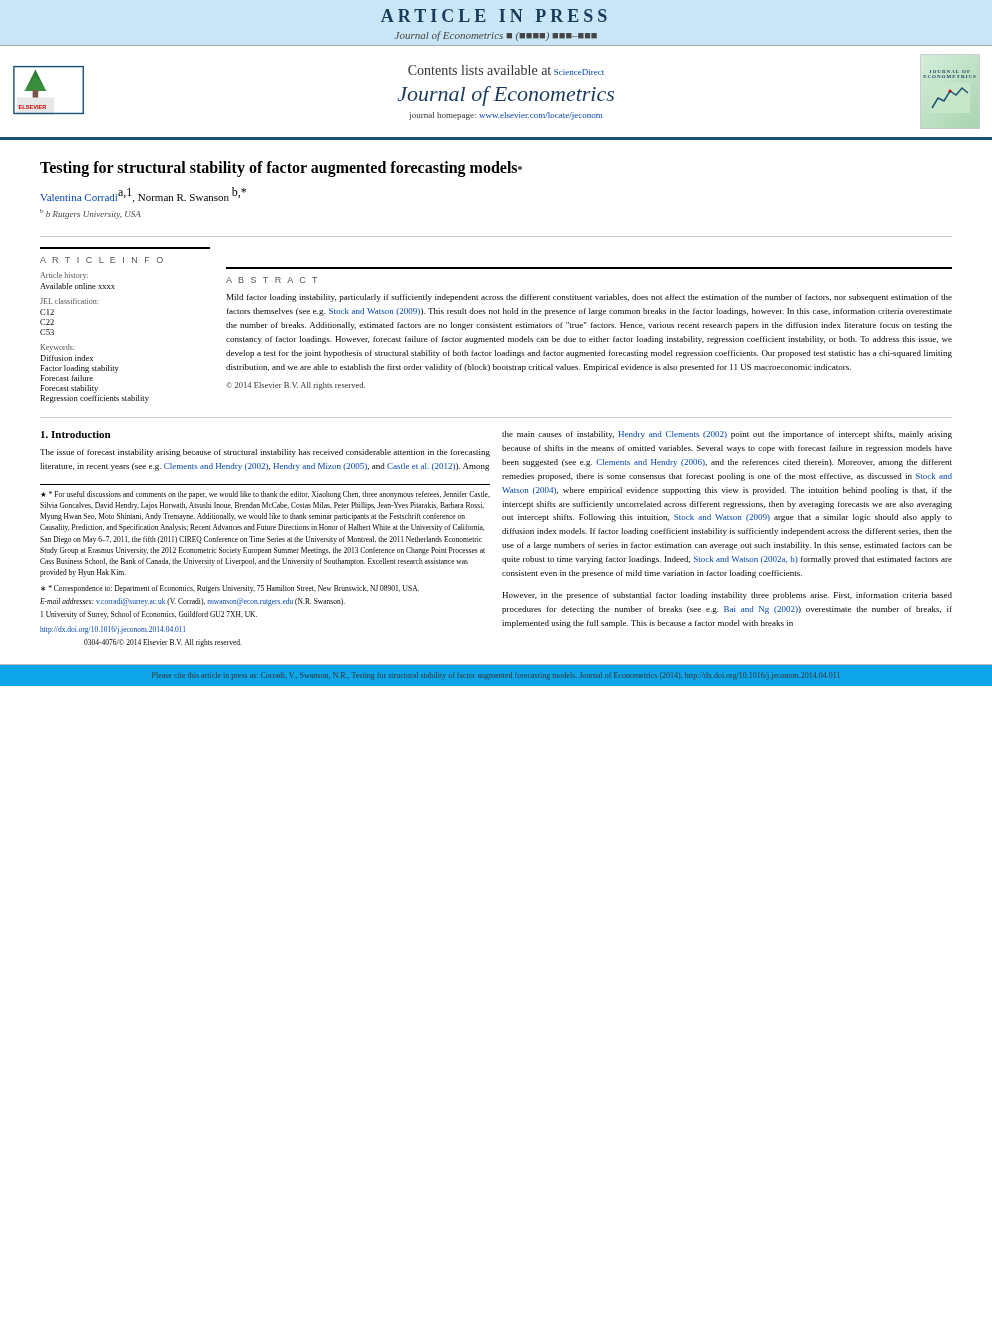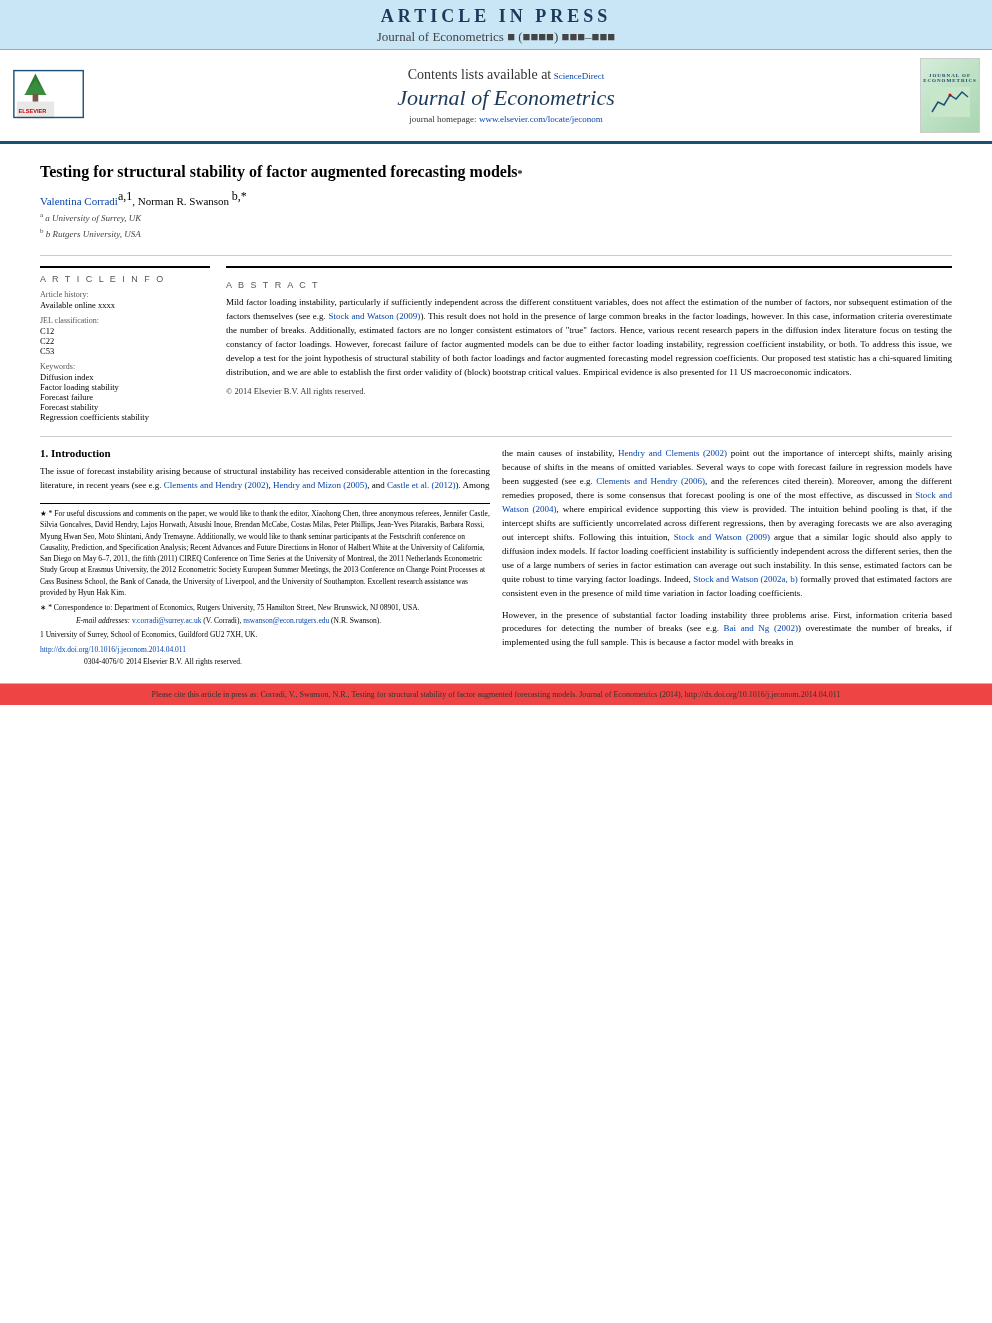--- a/index.html
+++ b/index.html
@@ -20,23 +20,24 @@
       border-bottom: 1px solid #aaa;
     }
     .article-in-press-banner .aip-title {
       font-size: 18px;
       font-weight: bold;
       letter-spacing: 4px;
       color: #1a3a5c;
       text-transform: uppercase;
     }
     .article-in-press-banner .journal-ref {
-      font-size: 13px;
+      font-size: 11px;
       color: #444;
       margin-top: 2px;
+      font-style: italic;
     }
 
     
     .journal-header {
       display: flex;
       align-items: center;
       padding: 8px 12px;
       border-bottom: 3px solid #1a5276;
       background: #fff;
     }
@@ -113,21 +114,22 @@
     }
     .article-info-col {
       width: 170px;
       flex-shrink: 0;
       border-top: 2px solid #000;
       padding-top: 6px;
     }
     .abstract-col {
       flex: 1;
       border-top: 2px solid #000;
-      padding-top: 12px;
+      padding-top: 6px;
+      margin-top: 20px;
     }
 
     .section-header {
       font-size: 9px;
       letter-spacing: 2px;
       color: #555;
       text-transform: uppercase;
       margin-bottom: 6px;
       font-family: Arial, sans-serif;
     }
@@ -198,21 +200,21 @@
       margin-top: 10px;
       padding-top: 4px;
       font-size: 7.5px;
       line-height: 1.5;
       color: #000;
     }
     .footnote-area a { color: #0645ad; text-decoration: none; }
 
     
     .page-footer {
-      background: #ef4444;
+      background: #0ea5e9;
       border-top: 1px solid #bbb;
       padding: 6px 36px;
       font-size: 8px;
       color: #333;
       text-align: center;
       margin-top: 6px;
     }
 
     
     .elsevier-svg {
@@ -291,21 +293,20 @@
 
   <div class="paper-title">
     <span>Testing for structural stability of factor augmented forecasting models</span><span style="font-size:10px;">*</span>
   </div>
 
   <div class="authors">
     <a href="#"><span>Valentina Corradi</span></a><sup>a,1</sup><span>, Norman R. Swanson </span><sup>b,*</sup>
   </div>
 
   <div class="affiliations">
-    <div><sup>a</sup> <span style="font-style:italic;">a University of Surrey, UK</span></div>
     <div><sup>b</sup> <span style="font-style:italic;">b Rutgers University, USA</span></div>
   </div>
 
   <hr class="divider">
 
   <div class="two-col">
 
     <div class="article-info-col">
       <div class="section-header" style="font-family:Arial,sans-serif;">A R T I C L E   I N F O</div>
 
@@ -346,21 +347,21 @@
         The issue of forecast instability arising because of structural instability has received considerable attention in the forecasting literature, in recent years (see e.g. <a href="#">Clements and Hendry (2002)</a>, <a href="#">Hendry and Mizon (2005)</a>, and <a href="#">Castle et al. (2012)</a>). Among
       </div>
 
       <div class="footnote-area">
         <div>
           ★ <span>* For useful discussions and comments on the paper, we would like to thank the editor, Xiaohong Chen, three anonymous referees, Jennifer Castle, Silvia Goncalves, David Hendry, Lajos Horwath, Atsushi Inoue, Brendan McCabe, Costas Milas, Peter Phillips, Jean-Yves Pitarakis, Barbara Rossi, Myung Hwan Seo, Moto Shintani, Andy Tremayne. Additionally, we would like to thank seminar participants at the Festschrift conference on Causality, Prediction, and Specification Analysis; Recent Advances and Future Directions in Honor of Halbert White at the University of California, San Diego on May 6–7, 2011, the fifth (2011) CIREQ Conference on Time Series at the University of Montreal, the 2011 Netherlands Econometric Study Group at Erasmus University, the 2012 Econometric Society European Summer Meetings, the 2013 Conference on Change Point Processes at Cass Business School, the Bank of Canada, the University of Liverpool, and the University of Southampton. Excellent research assistance was provided by Hyun Hak Kim.</span>
         </div>
         <div style="margin-top:4px;">
           ∗ <span>* Correspondence to: Department of Economics, Rutgers University, 75 Hamilton Street, New Brunswick, NJ 08901, USA.</span>
         </div>
-        <div style="margin-top:2px;margin-left:36px;">
+        <div style="margin-top:2px;">
           <em>E-mail addresses:</em>
           <a href="#">v.corradi@surrey.ac.uk</a>
           <span>(V. Corradi),</span>
           <a href="#">nswanson@econ.rutgers.edu</a>
           <span>(N.R. Swanson).</span>
         </div>
         <div style="margin-top:2px;">1 University of Surrey, School of Economics, Guildford GU2 7XH, UK.</div>
         <div style="margin-top:4px;">
           <a href="#">http://dx.doi.org/10.1016/j.jeconom.2014.04.011</a>
         </div>

